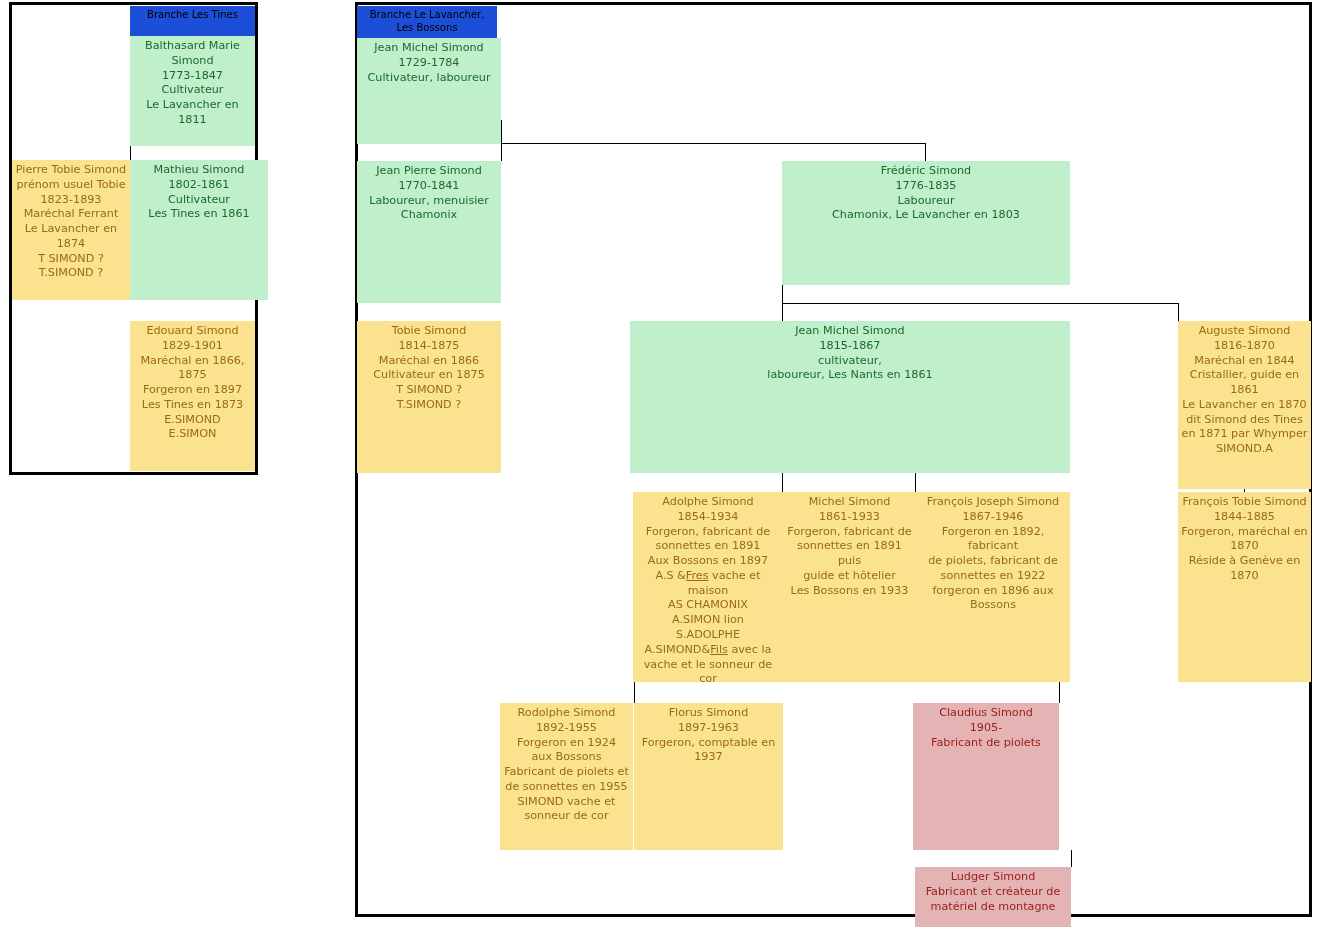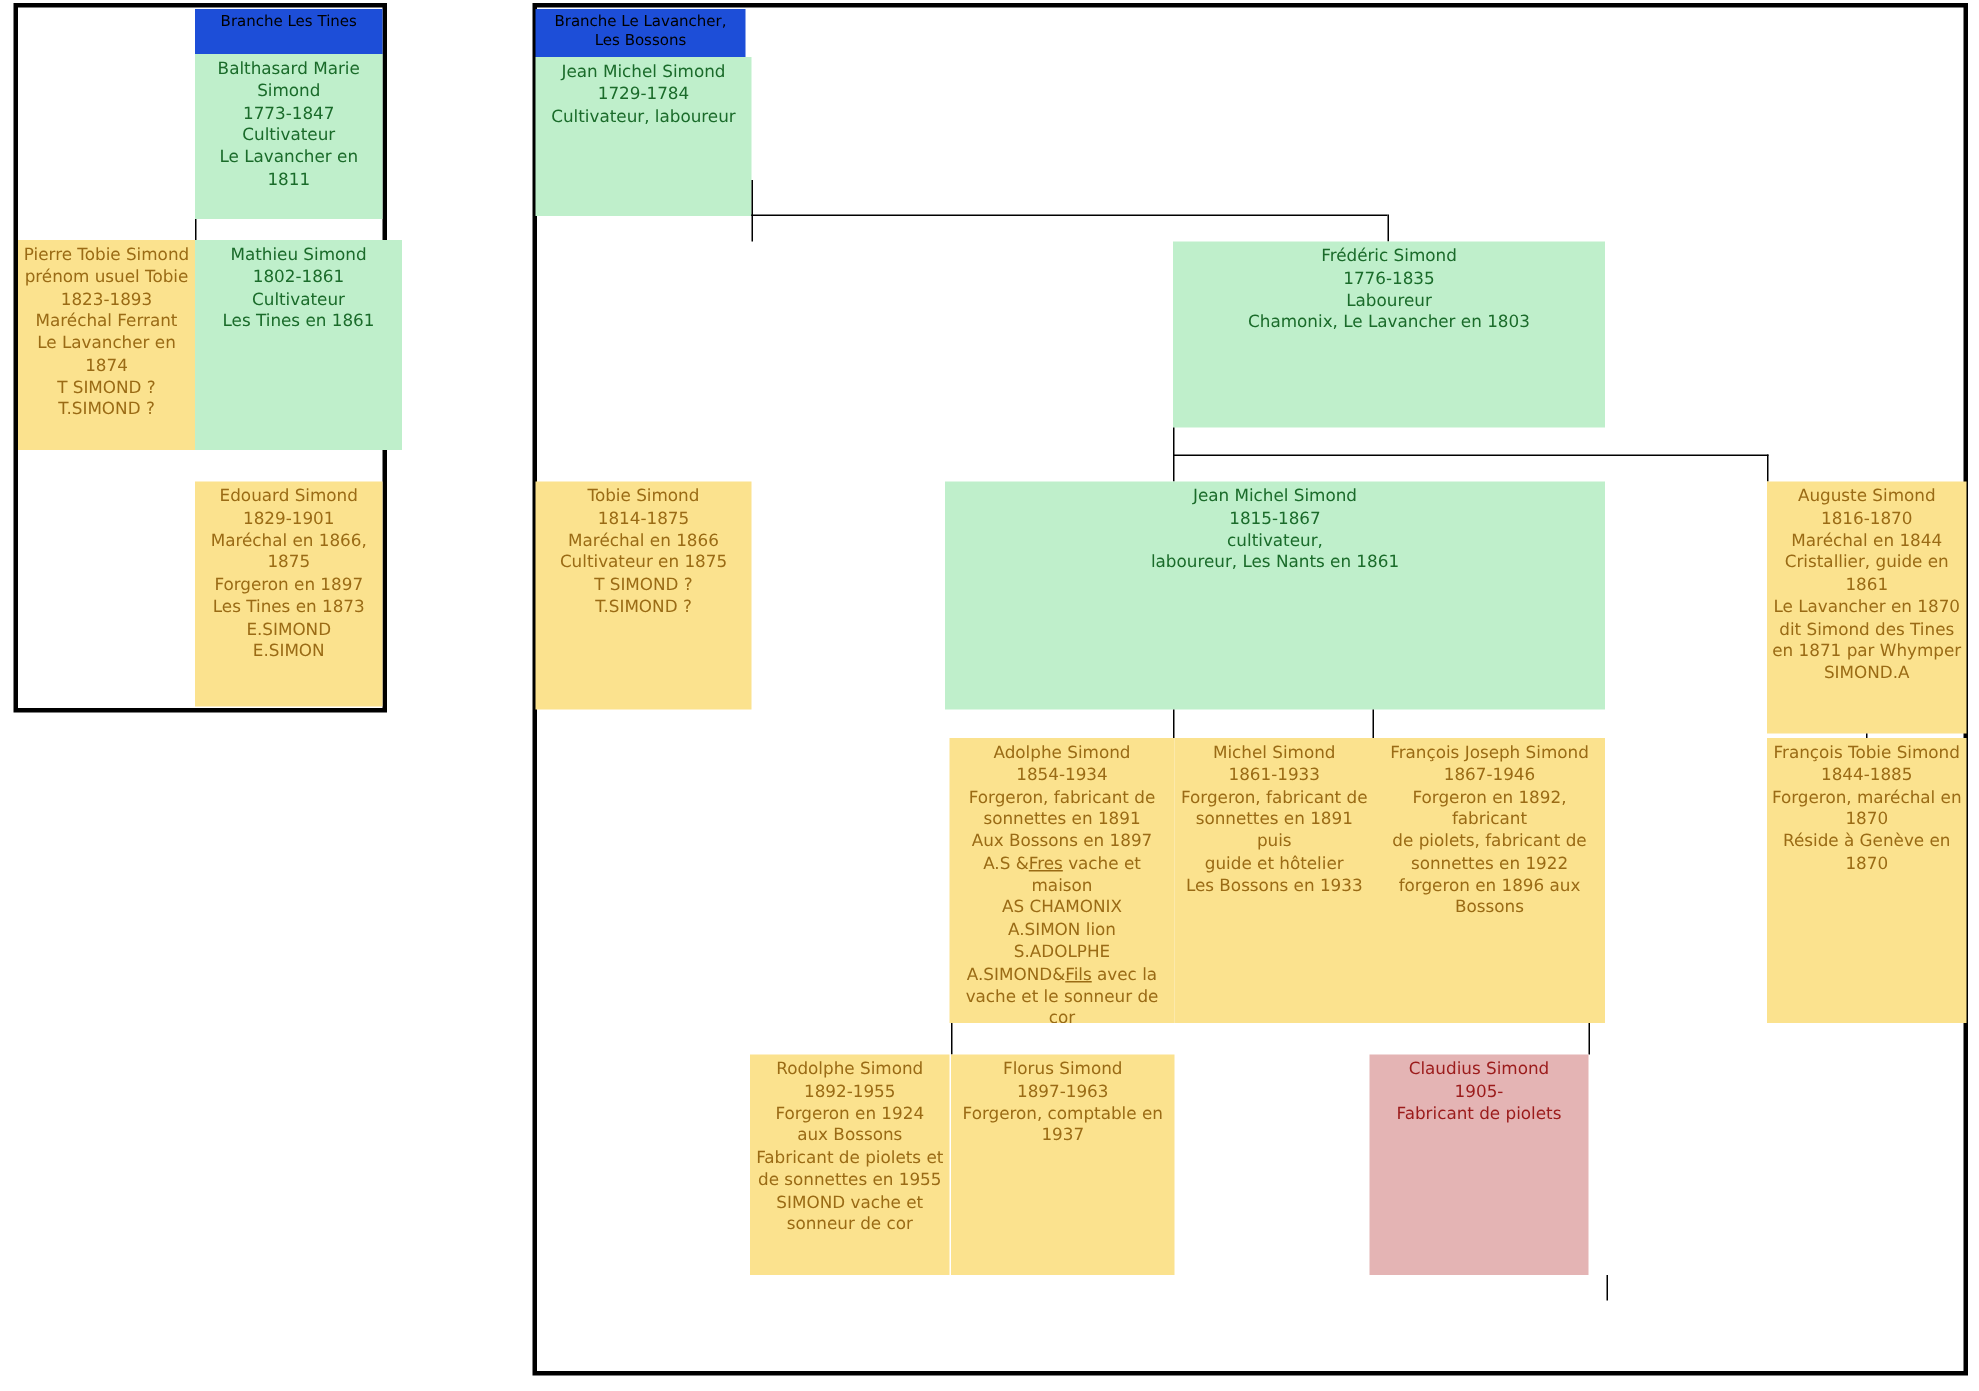--- a/index.html
+++ b/index.html
@@ -128,20 +128,26 @@
     <span class="ln">Jean Michel Simond</span>
     <span class="ln">1729-1784</span>
     <span class="ln">Cultivateur, laboureur</span>
   </div>
 
   <div class="connector v" style="left:501px; top:120px; height:24px;"></div>
   <div class="connector h" style="left:501px; top:143px; width:424px;"></div>
   <div class="connector v" style="left:925px; top:143px; height:18px;"></div>
   <div class="connector v" style="left:501px; top:143px; height:18px;"></div>
 
+  <div class="node green" style="left:357px; top:161px; width:144px; height:142px;">
+    <span class="ln">Jean Pierre Simond</span>
+    <span class="ln">1770-1841</span>
+    <span class="ln">Laboureur, menuisier</span>
+    <span class="ln">Chamonix</span>
+  </div>
 
   <div class="node yellow" style="left:357px; top:321px; width:144px; height:152px;">
     <span class="ln">Tobie Simond</span>
     <span class="ln">1814-1875</span>
     <span class="ln">Maréchal en 1866</span>
     <span class="ln">Cultivateur en 1875</span>
     <span class="ln">T SIMOND ?</span>
     <span class="ln">T.SIMOND ?</span>
   </div>
 
@@ -245,14 +251,19 @@
 
   <div class="node pink" style="left:913px; top:703px; width:146px; height:147px;">
     <span class="ln">Claudius Simond</span>
     <span class="ln">1905-</span>
     <span class="ln">Fabricant de piolets</span>
   </div>
 
 
   <div class="connector v" style="left:1071px; top:850px; height:17px;"></div>
 
+  <div class="node pink" style="left:915px; top:867px; width:156px; height:60px;">
+    <span class="ln">Ludger Simond</span>
+    <span class="ln">Fabricant et créateur de</span>
+    <span class="ln">matériel de montagne</span>
+  </div>
 
 </div>
 
 </body></html>

